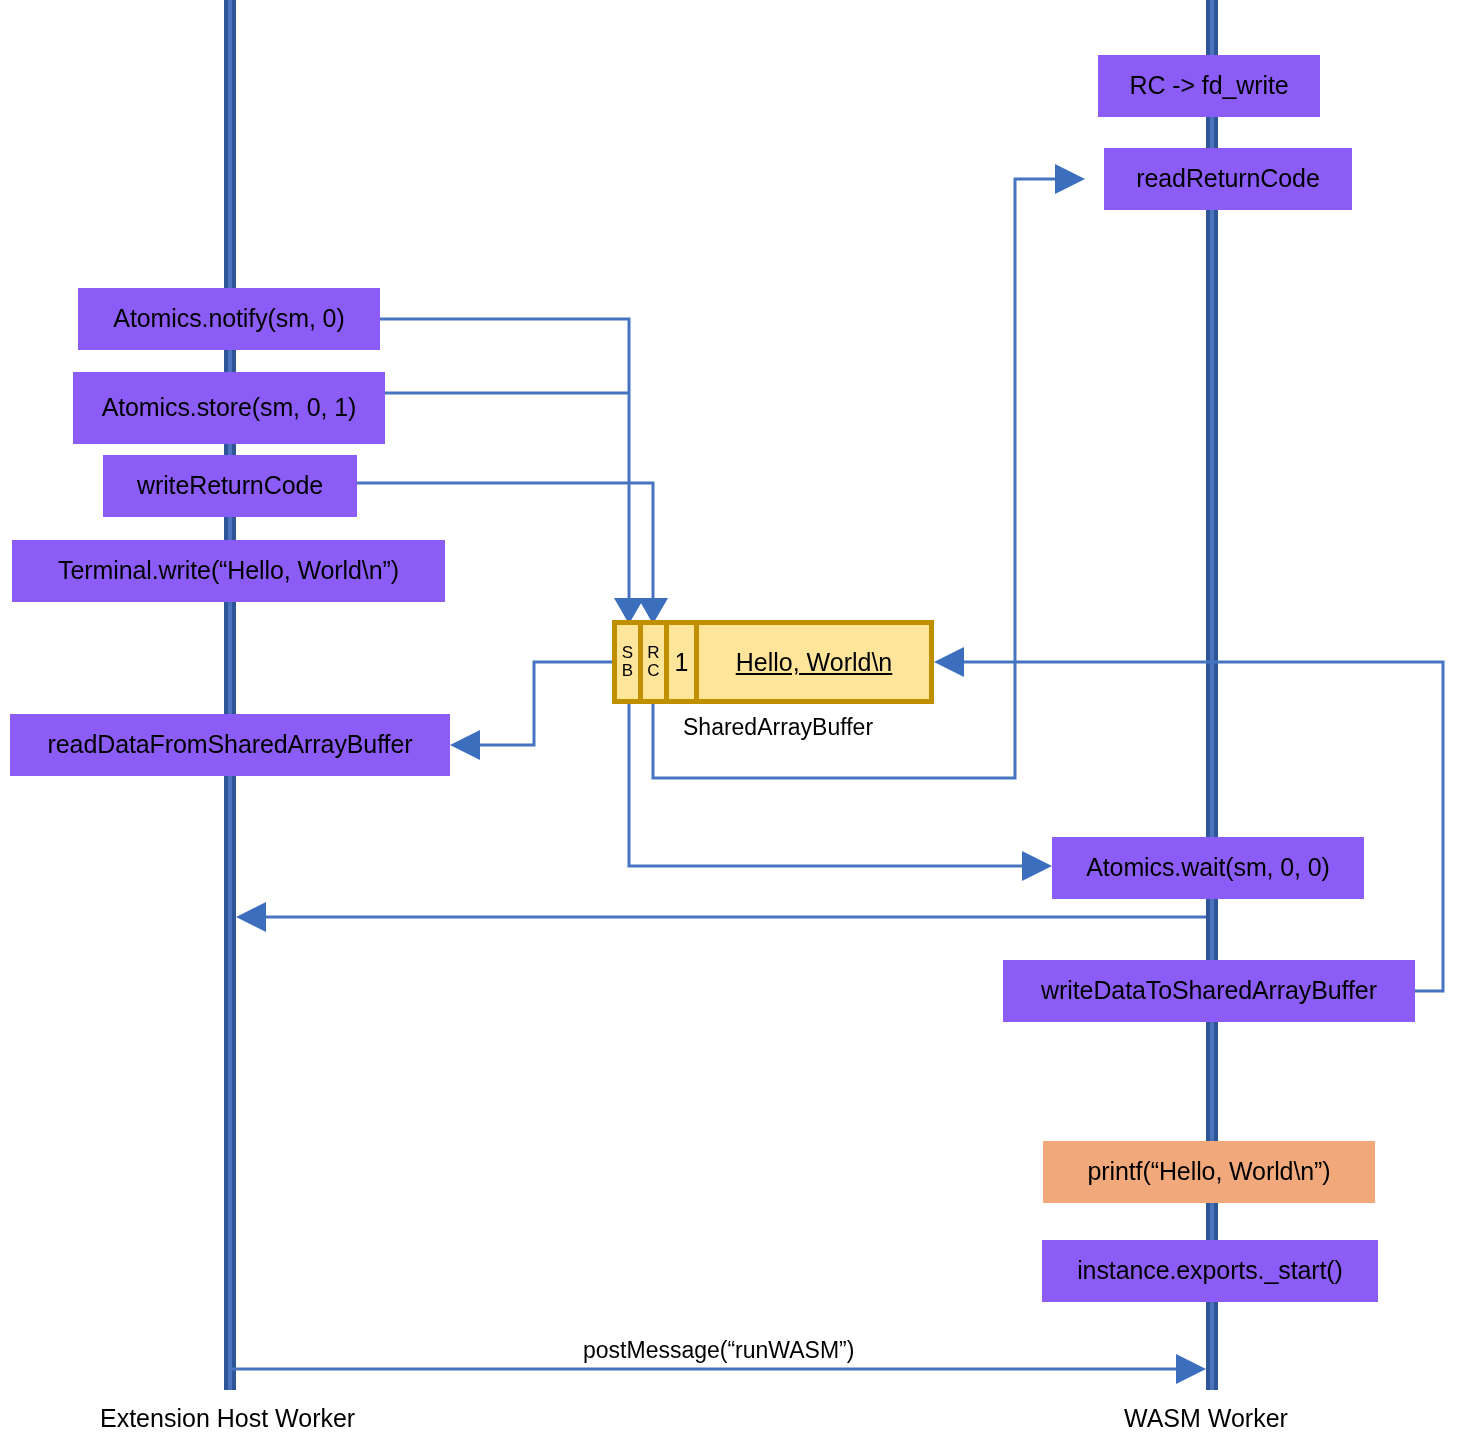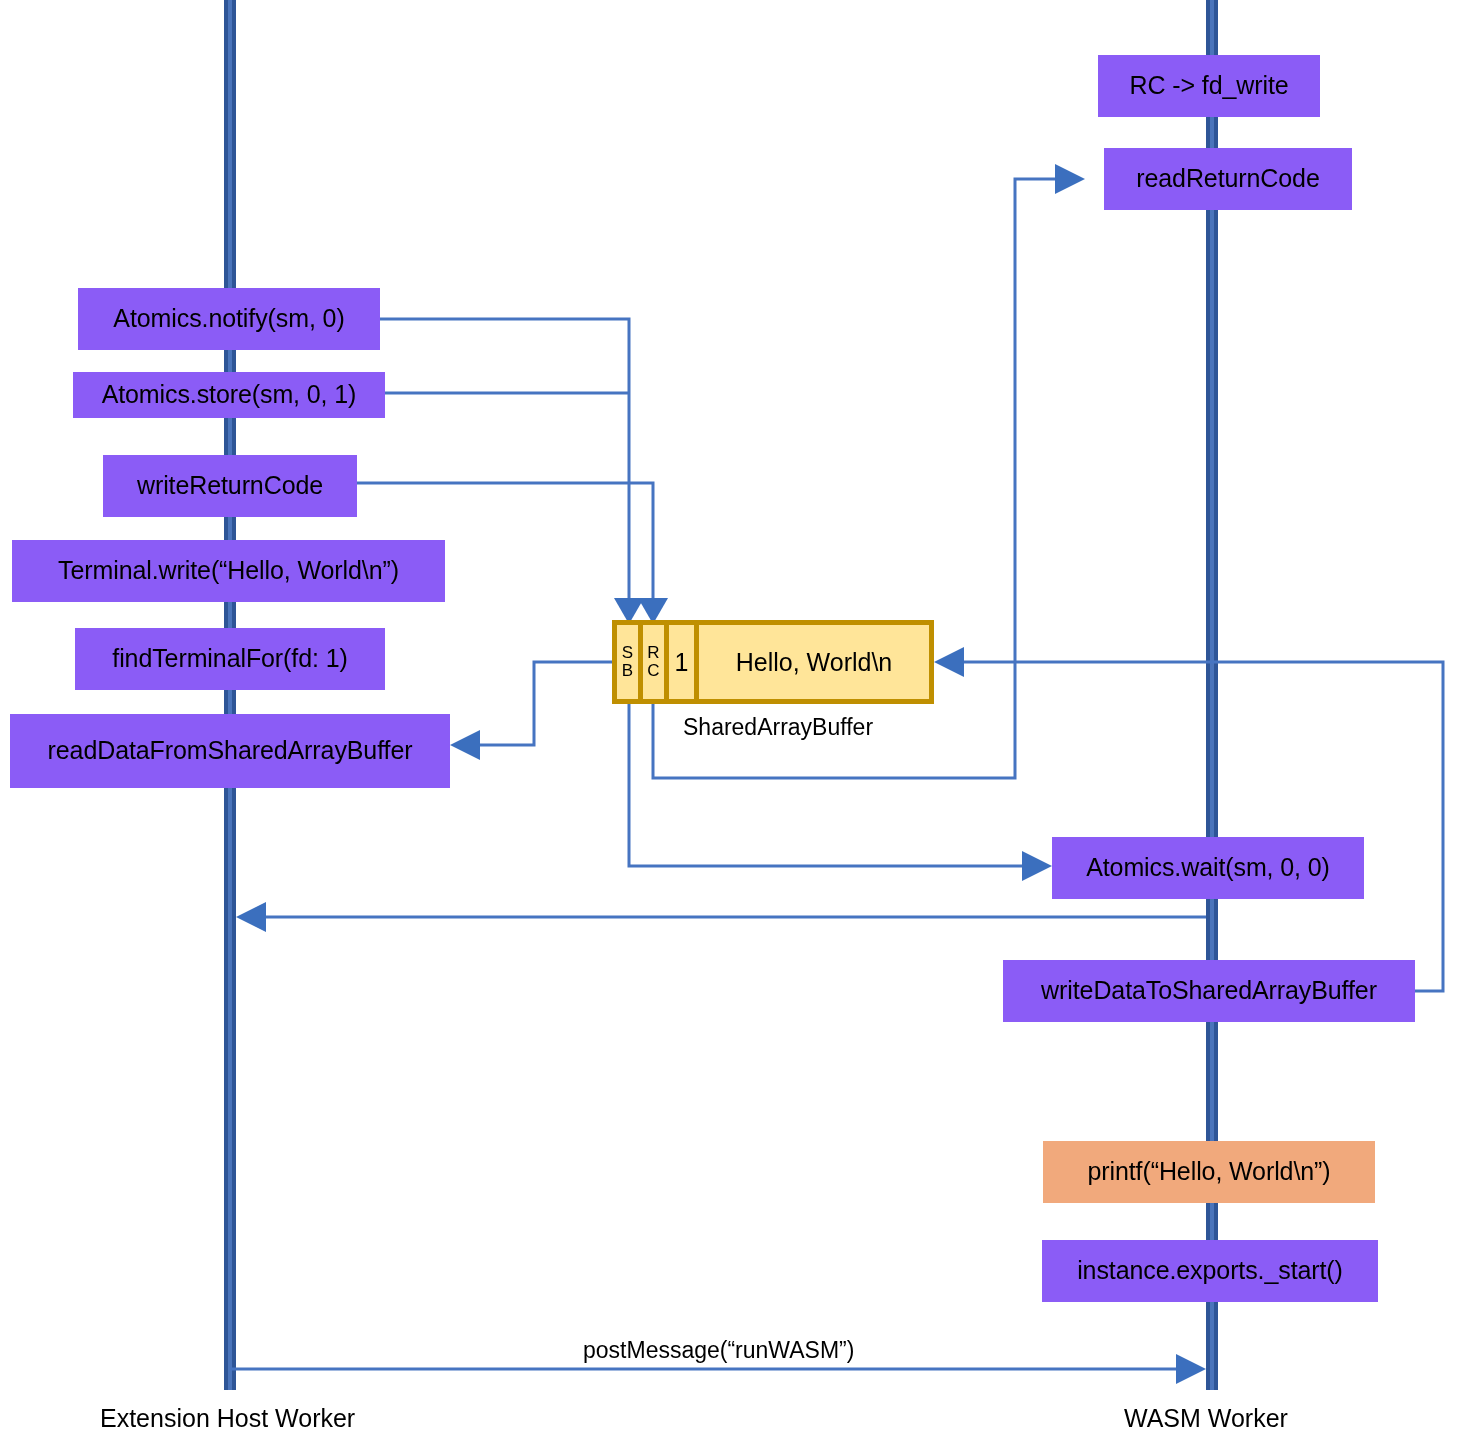--- a/index.html
+++ b/index.html
@@ -58,21 +58,21 @@
     box-sizing: border-box;
     display: flex;
     align-items: center;
     justify-content: center;
     text-align: center;
     color: #000000;
     border-right: 5px solid #bf8f00;
     white-space: pre-line;
     line-height: 1.05;
   }
-  .sab-cell:last-child { border-right: none; }
+  .sab-cell:last-child { border-right: none; text-decoration: underline; }
   .sab-cell.tiny { font-size: 17px; }
   .sab-cell.num  { font-size: 25px; }
   .sab-cell.data { font-size: 25px; }
 
   
   .caption {
     position: absolute;
     color: #000000;
     font-size: 23px;
     white-space: nowrap;
@@ -132,29 +132,28 @@
 
     <path class="wire" d="M 1206 917 L 266 917"></path>
     <polygon class="wire-head" points="266,902 266,932 236,917"></polygon>
 
     <path class="wire" d="M 230 1369 L 1176 1369"></path>
     <polygon class="wire-head" points="1176,1354 1176,1384 1206,1369"></polygon>
   </svg>
 
   <div class="node green" style="left:78px; top:288px; width:302px; height:62px;">Atomics.notify(sm, 0)</div>
 
-  <div class="node green" style="left:73px; top:372px; width:312px; height:46px;">Atomics.store(sm, 0, 1)</div>
+  <div class="node green" style="left:73px; top:372px; width:312px; height:72px;">Atomics.store(sm, 0, 1)</div>
 
   <div class="node green" style="left:103px; top:455px; width:254px; height:62px;">writeReturnCode</div>
 
   <div class="node green" style="left:12px; top:540px; width:433px; height:62px;">Terminal.write(“Hello, World\n”)</div>
 
-  <div class="node green" style="left:75px; top:628px; width:310px; height:62px;">findTerminalFor(fd: 1)</div>
 
-  <div class="node green" style="left:10px; top:714px; width:440px; height:74px;">readDataFromSharedArrayBuffer</div>
+  <div class="node green" style="left:10px; top:714px; width:440px; height:62px;">readDataFromSharedArrayBuffer</div>
 
   <div class="node green" style="left:1098px; top:55px; width:222px; height:62px;">RC -&gt; fd_write</div>
 
   <div class="node green" style="left:1085px; top:148px; width:248px; height:62px;margin-left:19px;">readReturnCode</div>
 
   <div class="node green" style="left:1052px; top:837px; width:312px; height:62px;text-align:center;">Atomics.wait(sm, 0, 0)</div>
 
   <div class="node green" style="left:1003px; top:960px; width:412px; height:62px;">writeDataToSharedArrayBuffer</div>
 
 

